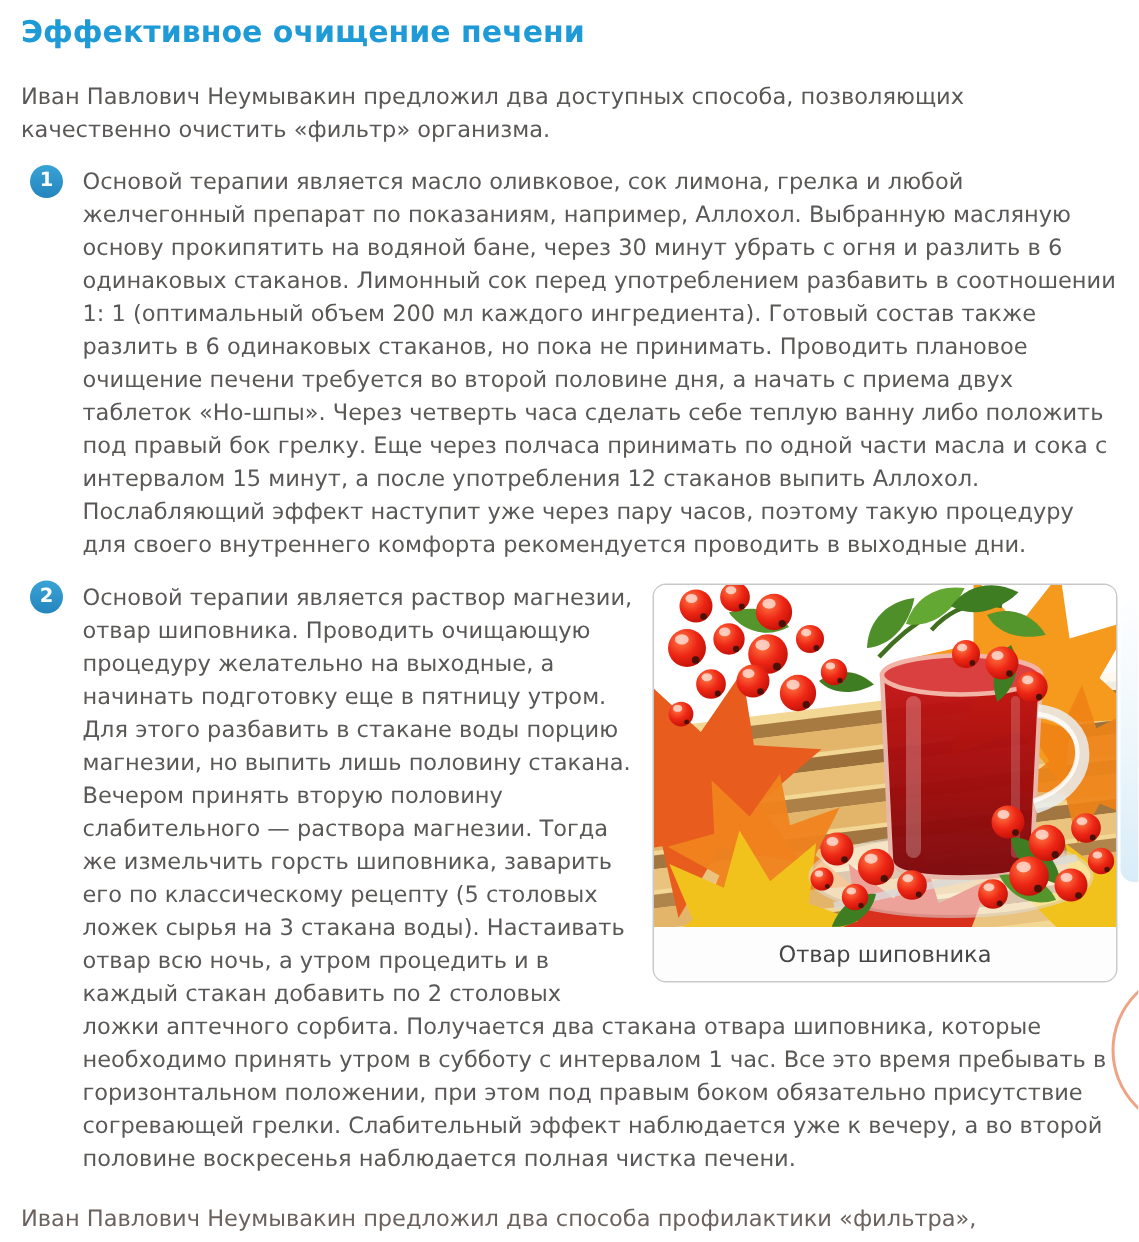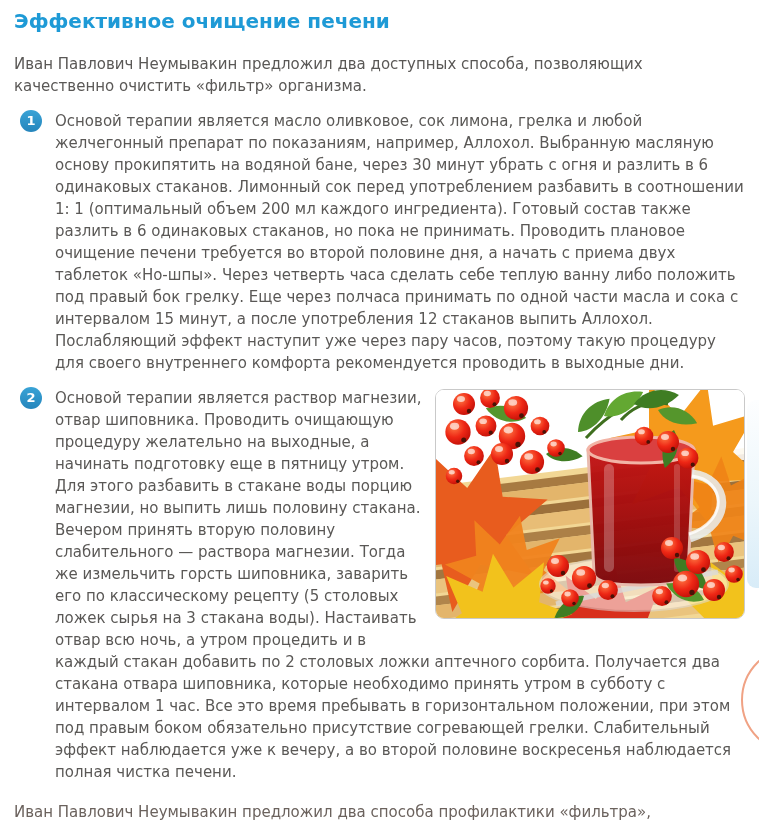--- a/index.html
+++ b/index.html
@@ -197,20 +197,21 @@
           <use href="#gleaf" transform="translate(238,168) rotate(60)" fill="#3f7d23"></use>
           <use href="#gleaf" transform="translate(268,210) rotate(-140) scale(0.9)" fill="#55962c"></use>
           <use href="#berry" transform="translate(236,158) scale(1.0)"></use>
           <use href="#berry" transform="translate(262,172) scale(1.1)"></use>
           <use href="#berry" transform="translate(288,162) scale(0.9)"></use>
           <use href="#berry" transform="translate(250,194) scale(1.2)"></use>
           <use href="#berry" transform="translate(278,200) scale(1.0)"></use>
           <use href="#berry" transform="translate(298,184) scale(0.8)"></use>
           <use href="#berry" transform="translate(226,206) scale(0.9)"></use>
         </svg>
+        <figcaption class="photo-caption">Отвар шиповника</figcaption>
       </figure>
 
       <span>Основой терапии является раствор магнезии, отвар шиповника. Проводить очищающую процедуру желательно на выходные, а начинать подготовку еще в пятницу утром. Для этого разбавить в стакане воды порцию магнезии, но выпить лишь половину стакана. Вечером принять вторую половину слабительного — раствора магнезии. Тогда же измельчить горсть шиповника, заварить его по классическому рецепту (5 столовых ложек сырья на 3 стакана воды). Настаивать отвар всю ночь, а утром процедить и в каждый стакан добавить по 2 столовых ложки аптечного сорбита. Получается два стакана отвара шиповника, которые необходимо принять утром в субботу с интервалом 1 час. Все это время пребывать в горизонтальном положении, при этом под правым боком обязательно присутствие согревающей грелки. Слабительный эффект наблюдается уже к вечеру, а во второй половине воскресенья наблюдается полная чистка печени.</span>
     </div>
   </div>
 
   <p class="para outro">Иван Павлович Неумывакин предложил два способа профилактики «фильтра», поскольку у отдельных пациентов присутствует индивидуальная непереносимость любого растительного масла. Конечно, чувство подступающей тошноты можно подавить запахом чеснока, но не всем пациентам помогают такие меры. Очищение магнезией и шиповником является более щадящим, но не менее эффективным методом очищения этого важного органа.</p>
 
   <div class="side-strip"></div>
   <div class="side-arc"></div>

